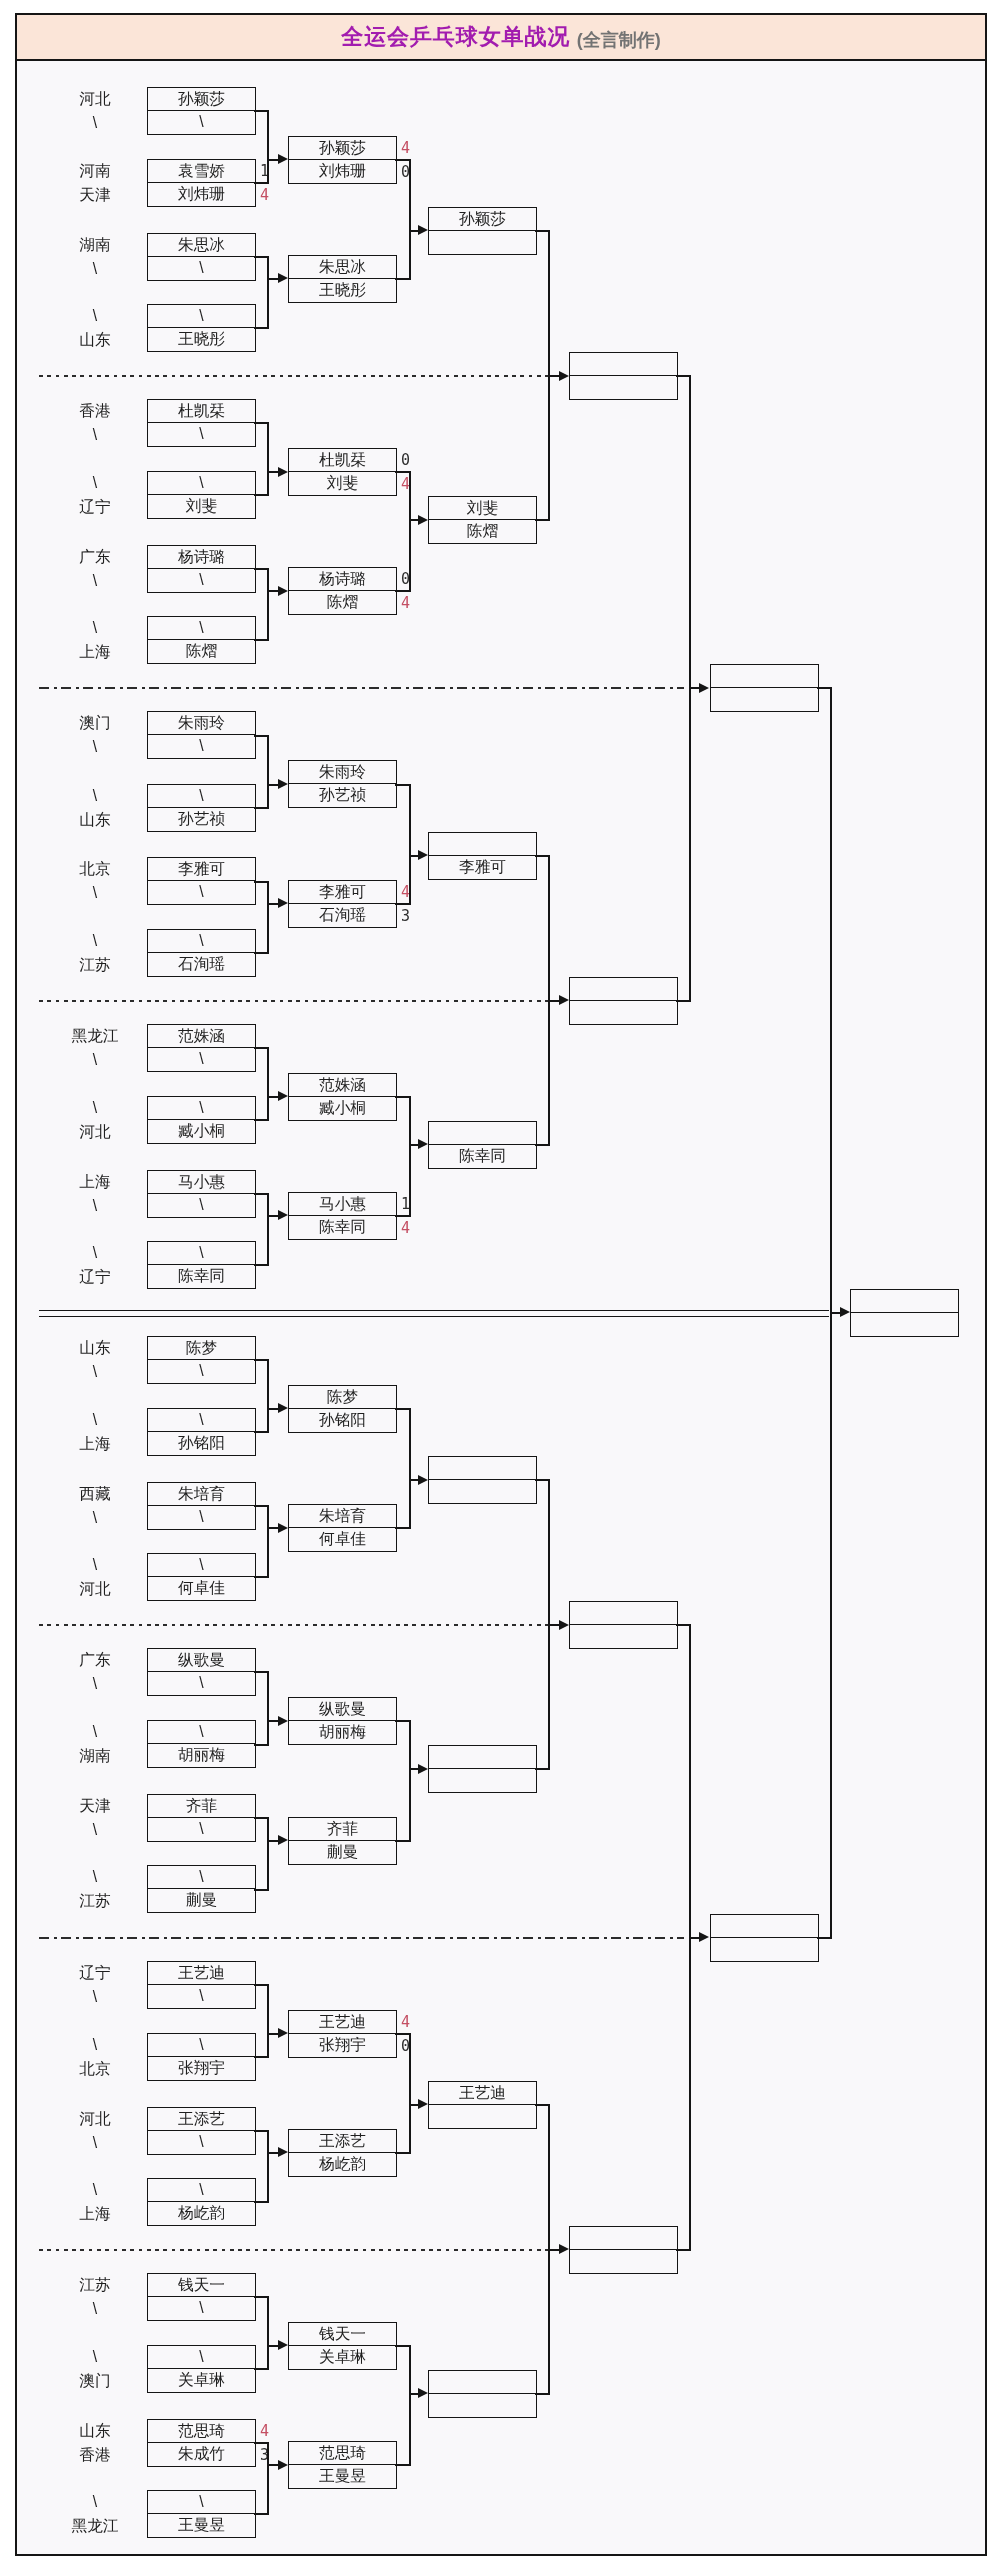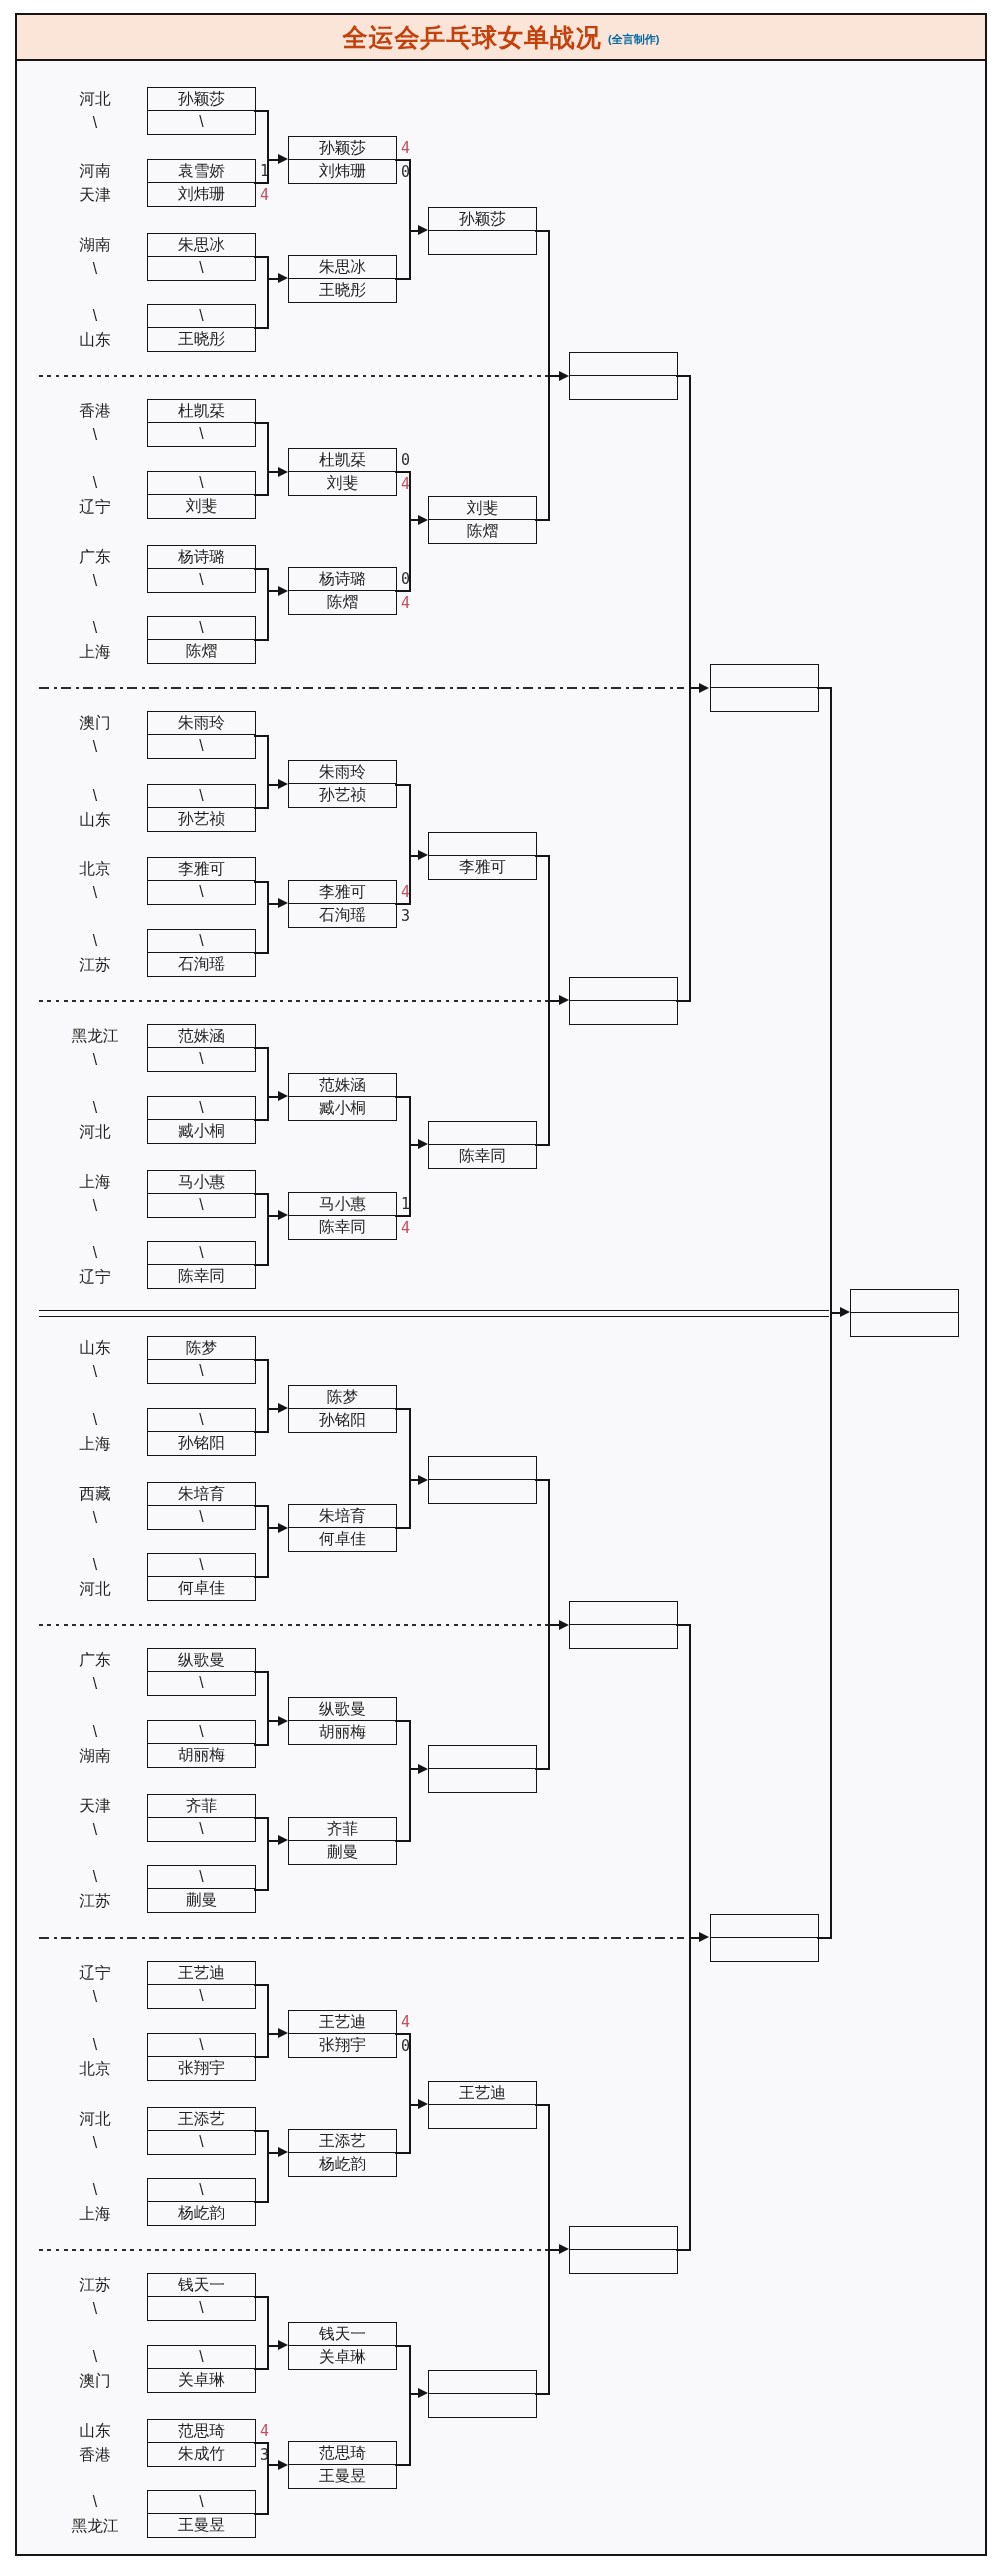--- a/index.html
+++ b/index.html
@@ -3,22 +3,22 @@
 <meta charset="utf-8">
 <style>
   html,body{margin:0;padding:0;background:#ffffff;}
   body{font-family:"Liberation Sans","DejaVu Sans",sans-serif;}
   #stage{position:relative;width:1005px;height:2576px;background:#ffffff;overflow:hidden;}
   .frame{position:absolute;left:15px;top:13px;width:972px;height:2543px;
          border:2.8px solid #151515;background:#f9f8fa;box-sizing:border-box;}
   .band{position:absolute;left:15px;top:13px;width:972px;height:48px;
         border:2.8px solid #151515;background:#fbe5d8;box-sizing:border-box;
         display:flex;align-items:center;justify-content:center;gap:6.5px;}
-  .band .main{font-size:25px;font-weight:bold;color:#c2410c;letter-spacing:0.9px;}
-  .band .credit{font-size:11px;font-weight:bold;color:#0369a1;padding-top:5.5px;}
+  .band .main{font-size:22px;font-weight:bold;color:#a21caf;letter-spacing:0.9px;}
+  .band .credit{font-size:18px;font-weight:bold;color:#737373;padding-top:5.5px;}
   .box{position:absolute;width:109px;height:48px;border:1.8px solid #151515;
        box-sizing:border-box;background:#f9f8fa;}
   .row{height:22px;display:flex;align-items:center;justify-content:center;
        font-size:15.7px;color:#1f1f1f;overflow:hidden;white-space:nowrap;}
   .row.top{border-bottom:1.8px solid #151515;height:22px;}
   .plabel{position:absolute;left:44px;width:102px;height:24px;display:flex;
           align-items:center;justify-content:center;font-size:15.7px;color:#1f1f1f;}
   .score{position:absolute;width:22px;height:24px;display:flex;align-items:center;
          justify-content:flex-start;font-size:15px;color:#2e2e2e;
          font-family:"DejaVu Sans Mono",monospace;}

